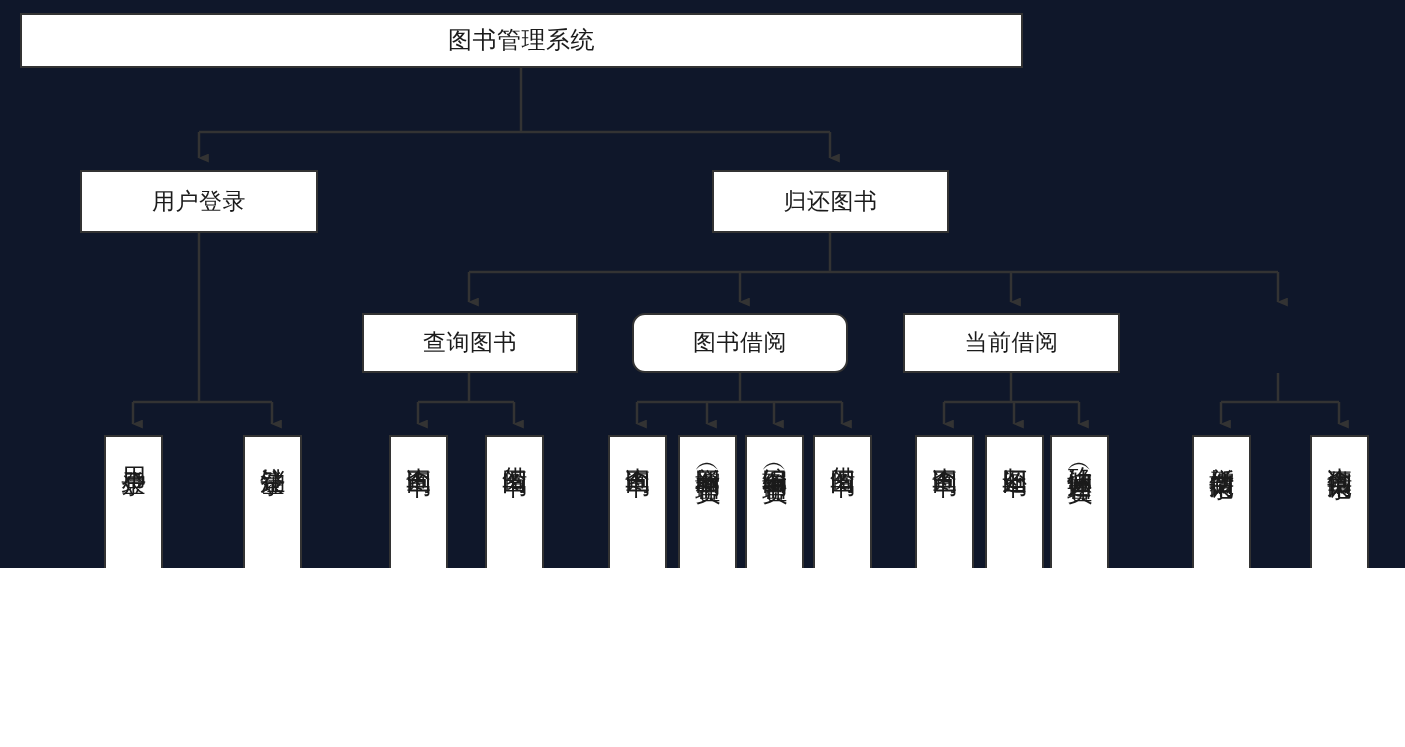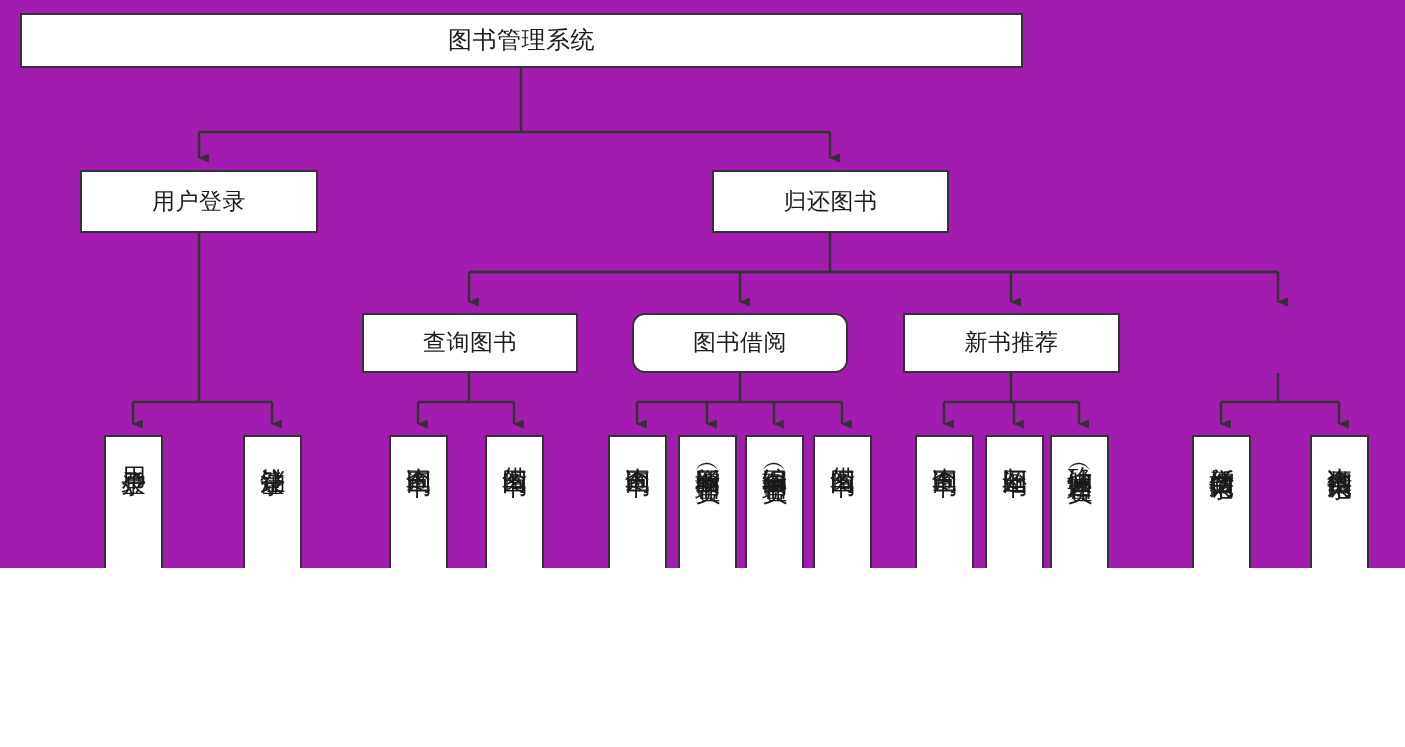--- a/index.html
+++ b/index.html
@@ -8,21 +8,21 @@
     padding: 0;
     background: #ffffff;
   }
   body {
     font-family: "Liberation Sans", "DejaVu Sans", sans-serif;
   }
   #canvas {
     position: relative;
     width: 1405px;
     height: 568px;
-    background: #a21caf;
+    background: #0f172a;
     overflow: hidden;
     text-decoration: underline;
   }
   #svg-layer {
     position: absolute;
     left: 0;
     top: 0;
     width: 1405px;
     height: 747px;
   }
@@ -140,21 +140,21 @@
     <span class="label">归还图书</span>
   </div>
 
   <div class="node horiz" style="left:362px; top:313px; width:216px; height:60px;">
     <span class="label">查询图书</span>
   </div>
   <div class="node horiz" style="left:632px; top:313px; width:216px; height:60px;border-radius:13px;">
     <span class="label">图书借阅</span>
   </div>
   <div class="node horiz" style="left:903px; top:313px; width:217px; height:60px;">
-    <span class="label">新书推荐</span>
+    <span class="label">当前借阅</span>
   </div>
 
   <div class="node vert" style="left:104px; top:435px; width:59px; height:298px;">
     <span class="label">用户登录</span>
   </div>
   <div class="node vert" style="left:243px; top:435px; width:59px; height:298px;">
     <span class="label">注销登录</span>
   </div>
 
   <div class="node vert" style="left:389px; top:435px; width:59px; height:298px;">

